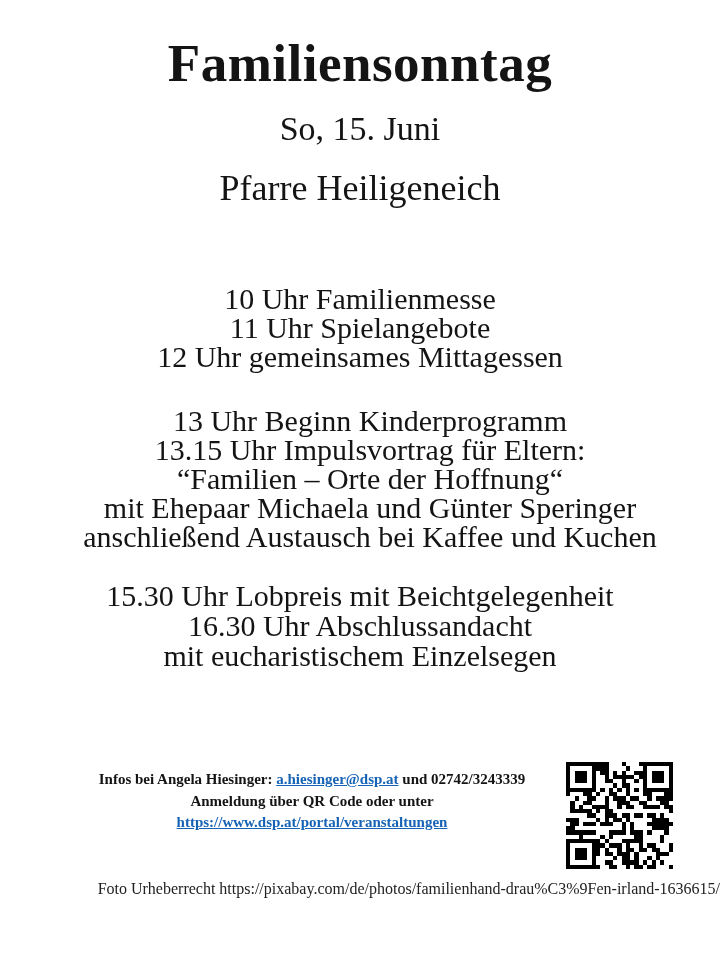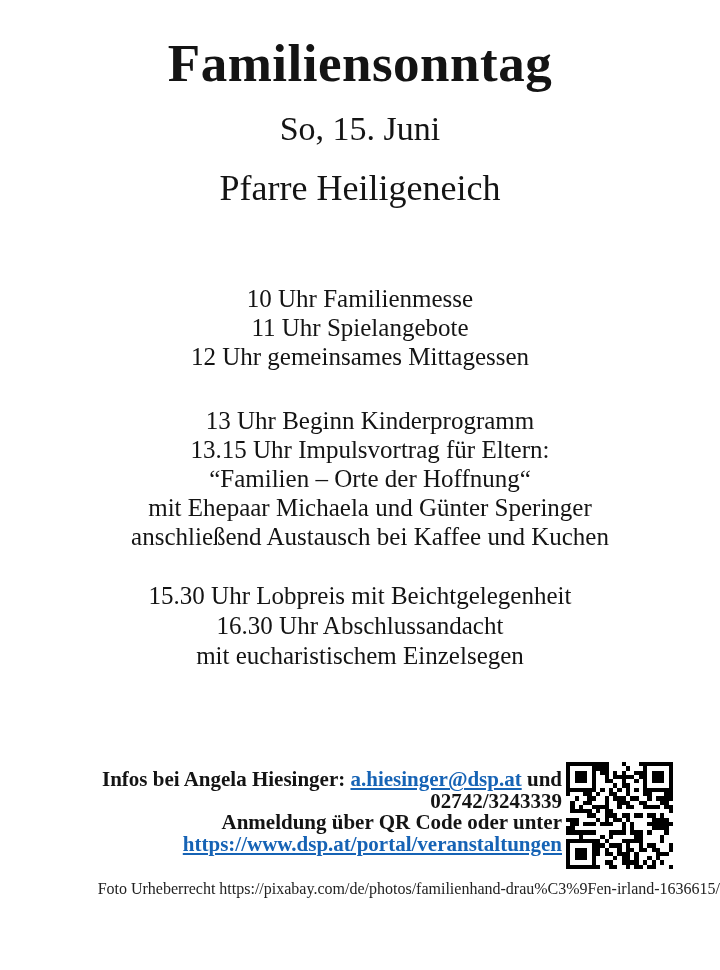--- a/index.html
+++ b/index.html
@@ -20,35 +20,35 @@
     top: 33px;
     font-size: 53px;
     font-weight: 700;
     letter-spacing: 0.5px;
   }
   .poster-sub1 { top: 110px; font-size: 34px; font-weight: 400; }
   .poster-sub2 { top: 167px; font-size: 36px; font-weight: 400; }
   .sched-block {
     position: absolute; left: 0; right: 0;
     text-align: center;
-    font-size: 25px;
+    font-size: 30px;
     line-height: 29px;
   }
   .sched-morning   { top: 284px; }
   .sched-afternoon { top: 406px; padding-left: 20px; }
   .sched-evening   { top: 581px; line-height: 30px; }
   .talk-title { font-weight: 400; }
   .footer-info {
     position: absolute;
     left: 62px; top: 769px;
     width: 500px;
-    font-size: 21px;
+    font-size: 15px;
     line-height: 21.5px;
     font-weight: 700;
-    text-align: right;
+    text-align: center;
   }
   .footer-info a, .link-text {
     color: #1663b5;
     text-decoration: underline;
     cursor: pointer;
   }
   .copyright-line {
     position: absolute; left: 0; right: 0;
     top: 880px;
     text-align: right;

